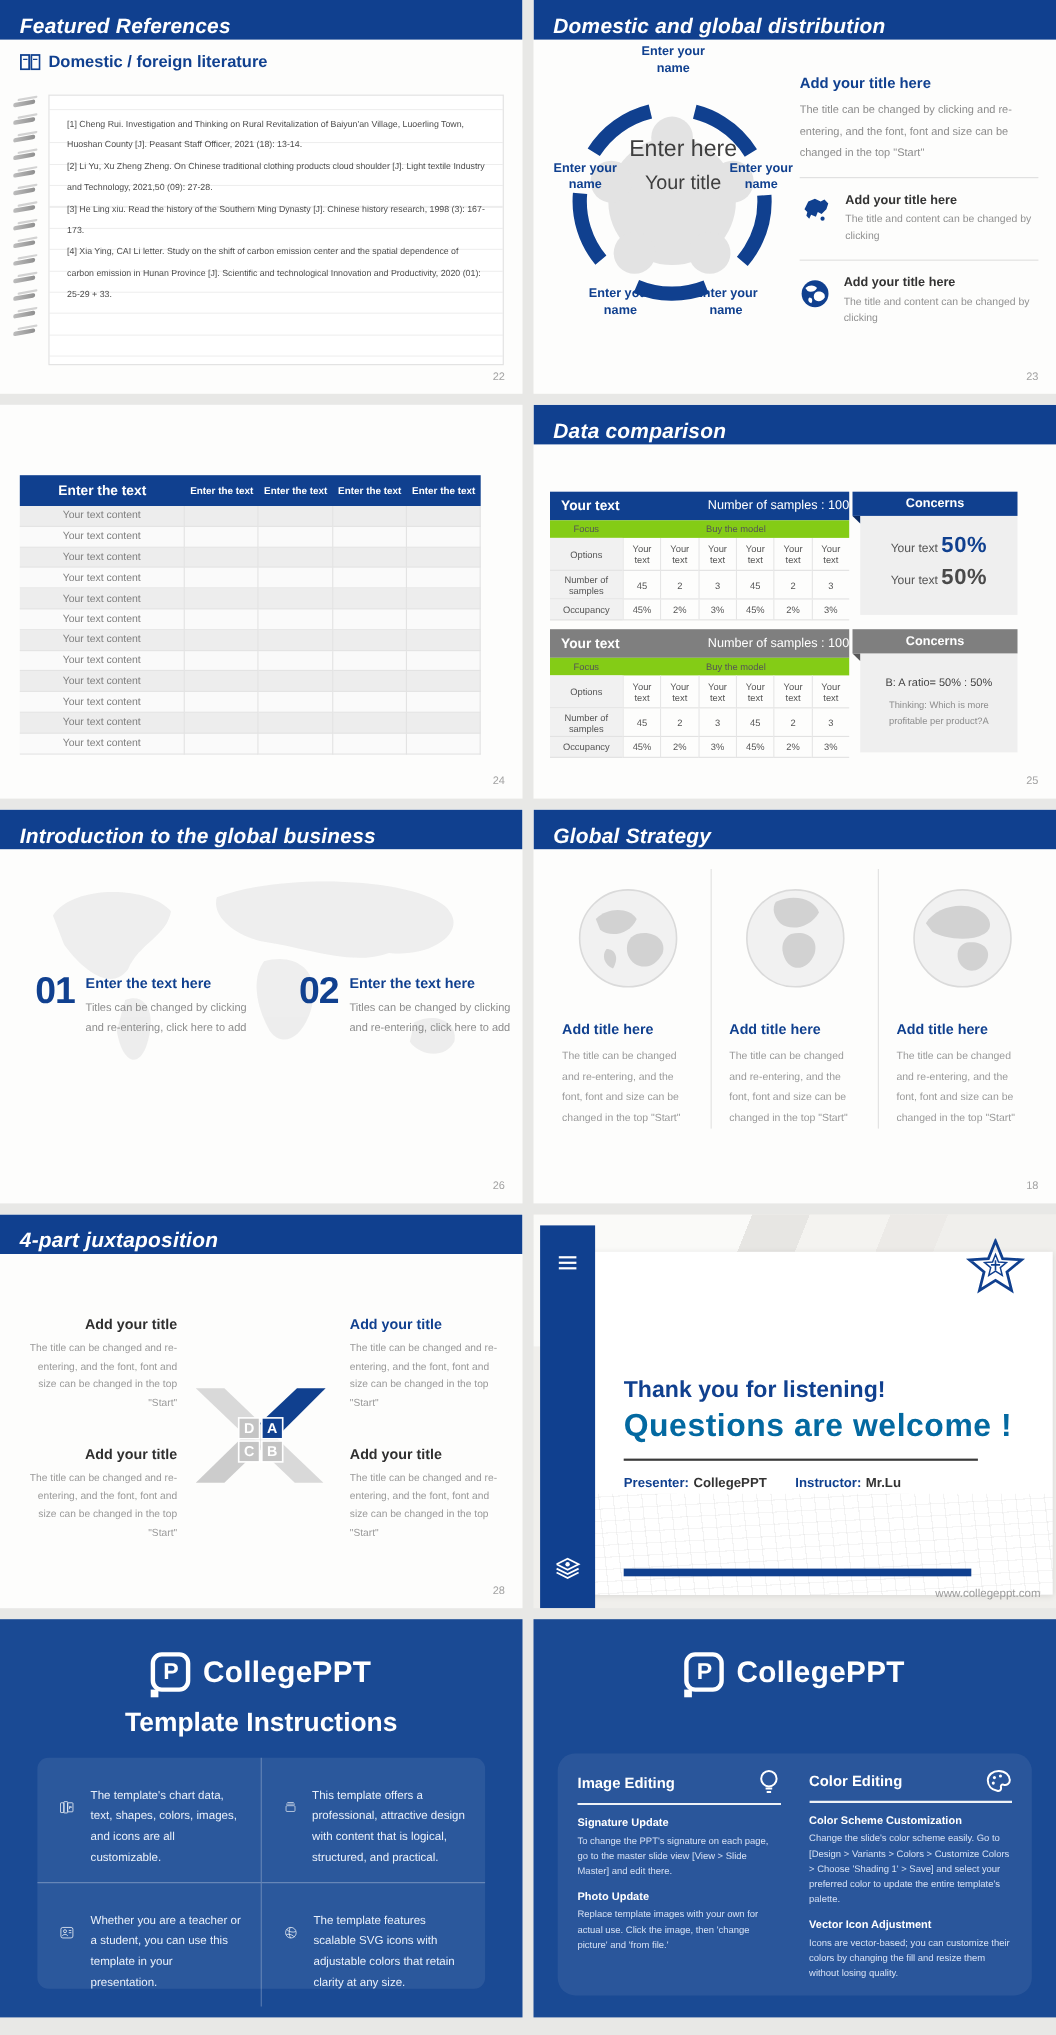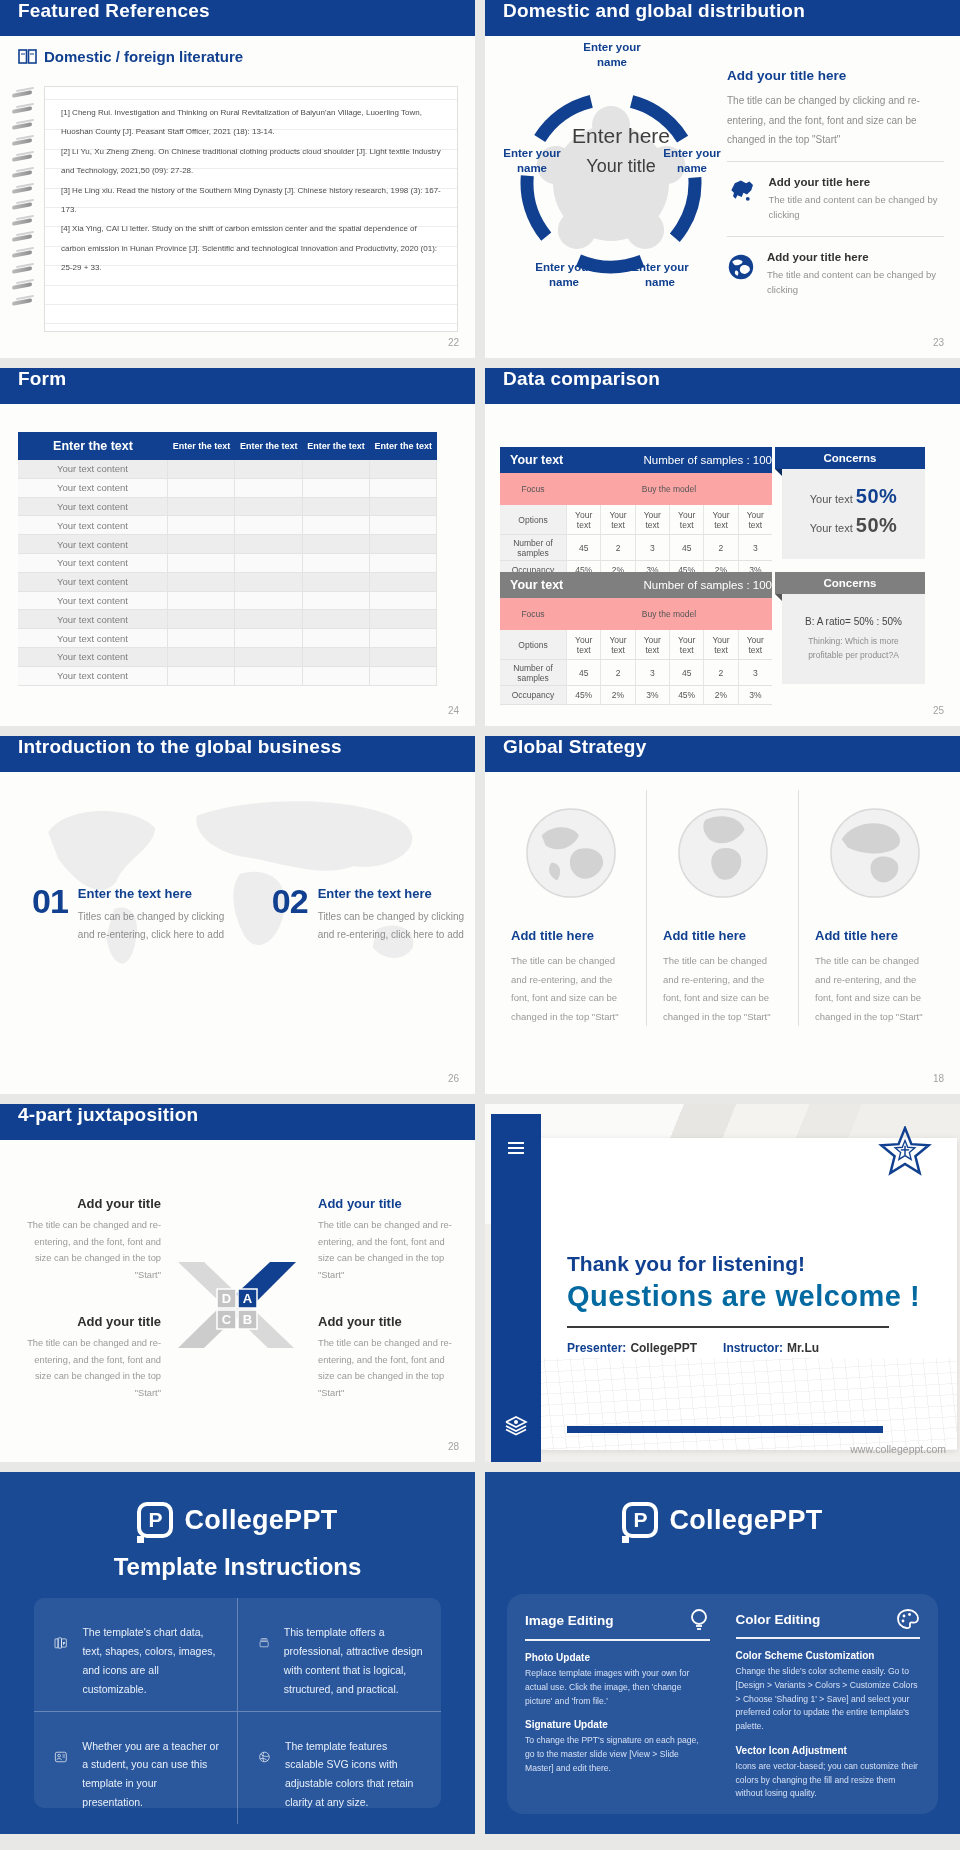--- a/index.html
+++ b/index.html
@@ -2,22 +2,22 @@
 <html><head>
 <meta charset="utf-8">
 <style>
   * { margin:0; padding:0; box-sizing:border-box; }
   body {
     width:960px; height:1850px; background:#e8e8e6;
     font-family:"Liberation Sans", sans-serif; position:relative; overflow:hidden;
   }
   .grid { display:grid; grid-template-columns:475px 475px; grid-auto-rows:auto; gap:10px; width:960px; }
   .slide { width:475px; height:358px; background:#fdfdfc; position:relative; overflow:hidden; }
-  .bar { height:36px; background:#10408f; color:#fff; display:flex; align-items:flex-start;
-         padding-left:18px; font-size:19px; font-weight:bold; letter-spacing:.2px; }
+  .bar { height:36px; background:#10408f; color:#fff; display:flex; align-items:flex-end;
+         padding-left:18px; font-size:19px; font-weight:bold; letter-spacing:.2px;font-style:italic; }
   .pagenum { position:absolute; right:16px; bottom:10px; color:#a3a3a3; font-size:10px; }
 
   
   .lit-head { position:absolute; top:48px; left:18px; display:flex; gap:7px; align-items:center;
               color:#10408f; font-weight:bold; font-size:15px; }
   .spiral { position:absolute; left:12px; top:92px; display:flex; flex-direction:column; gap:12px; }
   .spiral span { width:20px; height:4px; background:linear-gradient(90deg,#bdbdbd,#8f8f8f);
                  border-radius:2px; transform:skewY(-10deg); box-shadow:3px -4px 0 -1px #d2d2d2; }
   .paper { position:absolute; left:44px; top:86px; width:414px; height:246px; background:#fff;
            border:1px solid #e0e0e0; padding:16px 14px 0 16px;
@@ -55,21 +55,21 @@
   .ft-body .frow span { border-right:1px solid #e3e3e3; border-bottom:1px solid #e3e3e3; height:100%;
                         display:flex; align-items:center; justify-content:center; color:#8a8a8a; }
   .ft-body .frow span:first-child { color:#7f7f7f; }
 
   
   .cmp { position:absolute; left:15px; width:272px; }
   .cmp-head { display:flex; height:26px; color:#fff; align-items:center; }
   .cmp-head .hl { padding-left:10px; font-weight:bold; font-size:12.5px; width:104px; }
   .cmp-head .hr { flex:1; text-align:right; font-size:11.5px; }
   .cmp.blue .cmp-head { background:#10408f; } .cmp.gray .cmp-head { background:#7f7f7f; }
-  .cmp-sub { display:flex; height:32px; background:#fca5a5; color:#555; font-size:8.5px; align-items:center; }
+  .cmp-sub { display:flex; height:16px; background:#84cc16; color:#555; font-size:8.5px; align-items:center; }
   .cmp-sub .sl { width:66px; text-align:center; } .cmp-sub .sr { flex:1; text-align:center; }
   .cmp-row { display:flex; }
   .cmp-row .lbl { width:66px; background:#f1f1f1; color:#555; font-size:8.5px; display:flex;
                   align-items:center; justify-content:center; text-align:center; border-bottom:1px solid #e2e2e2; }
   .cmp-row .cells { flex:1; display:flex; }
   .cmp-row .cells span { flex:1; border-left:1px solid #e6e6e6; border-bottom:1px solid #e2e2e2;
                          font-size:8.5px; color:#555; display:flex; align-items:center; justify-content:center;
                          text-align:center; padding:2px 1px; }
   .r-opt { height:30px; } .r-num { height:26px; } .r-occ { height:19px; }
   .concern { position:absolute; left:297px; width:143px; }
@@ -253,23 +253,20 @@
         <div>
           <h4>Add your title here</h4>
           <p>The title and content can be changed by clicking</p>
         </div>
       </div>
     </div>
     <div class="pagenum">23</div>
   </div>
 
   <div class="slide">
-    <div class="bar">
-      <span>Form</span>
-    </div>
     <div class="form-table">
       <div class="ft-head">
         <div class="c0">Enter the text</div>
         <div>Enter the text</div>
         <div>Enter the text</div>
         <div>Enter the text</div>
         <div>Enter the text</div>
       </div>
       <div class="ft-body">
 
@@ -683,26 +680,26 @@
       <div class="tut-col">
         <div class="tut-col-head">
           <span class="t">Image Editing</span>
           <svg width="22" height="24" viewBox="0 0 22 24">
             <circle cx="11" cy="9" r="7" fill="none" stroke="#fff" stroke-width="1.8"></circle>
             <line x1="8" y1="18" x2="14" y2="18" stroke="#fff" stroke-width="1.8"></line>
             <line x1="9" y1="21" x2="13" y2="21" stroke="#fff" stroke-width="1.8"></line>
           </svg>
         </div>
         <div class="tut-sec">
+          <h5>Signature Update</h5>
+          <p>To change the PPT's signature on each page, go to the master slide view [View &gt; Slide Master] and edit there.</p>
+        </div>
+        <div class="tut-sec">
           <h5>Photo Update</h5>
           <p>Replace template images with your own for actual use. Click the image, then 'change picture' and 'from file.'</p>
-        </div>
-        <div class="tut-sec">
-          <h5>Signature Update</h5>
-          <p>To change the PPT's signature on each page, go to the master slide view [View &gt; Slide Master] and edit there.</p>
         </div>
       </div>
       <div class="tut-col">
         <div class="tut-col-head">
           <span class="t">Color Editing</span>
           <svg width="24" height="22" viewBox="0 0 24 22">
             <path d="M12,2 C18,2 22,6 22,10.5 C22,14 19,15 16.5,14.5 C14.5,14 13.5,15 14,17 C14.5,19.5 12.5,20.5 10.5,20 C5.5,19 2,15.5 2,10.5 C2,5.5 6.5,2 12,2 Z" fill="none" stroke="#fff" stroke-width="1.8"></path>
             <circle cx="8" cy="8" r="1.4" fill="#fff"></circle>
             <circle cx="13.5" cy="6.5" r="1.4" fill="#fff"></circle>
             <circle cx="7" cy="13" r="1.4" fill="#fff"></circle>

